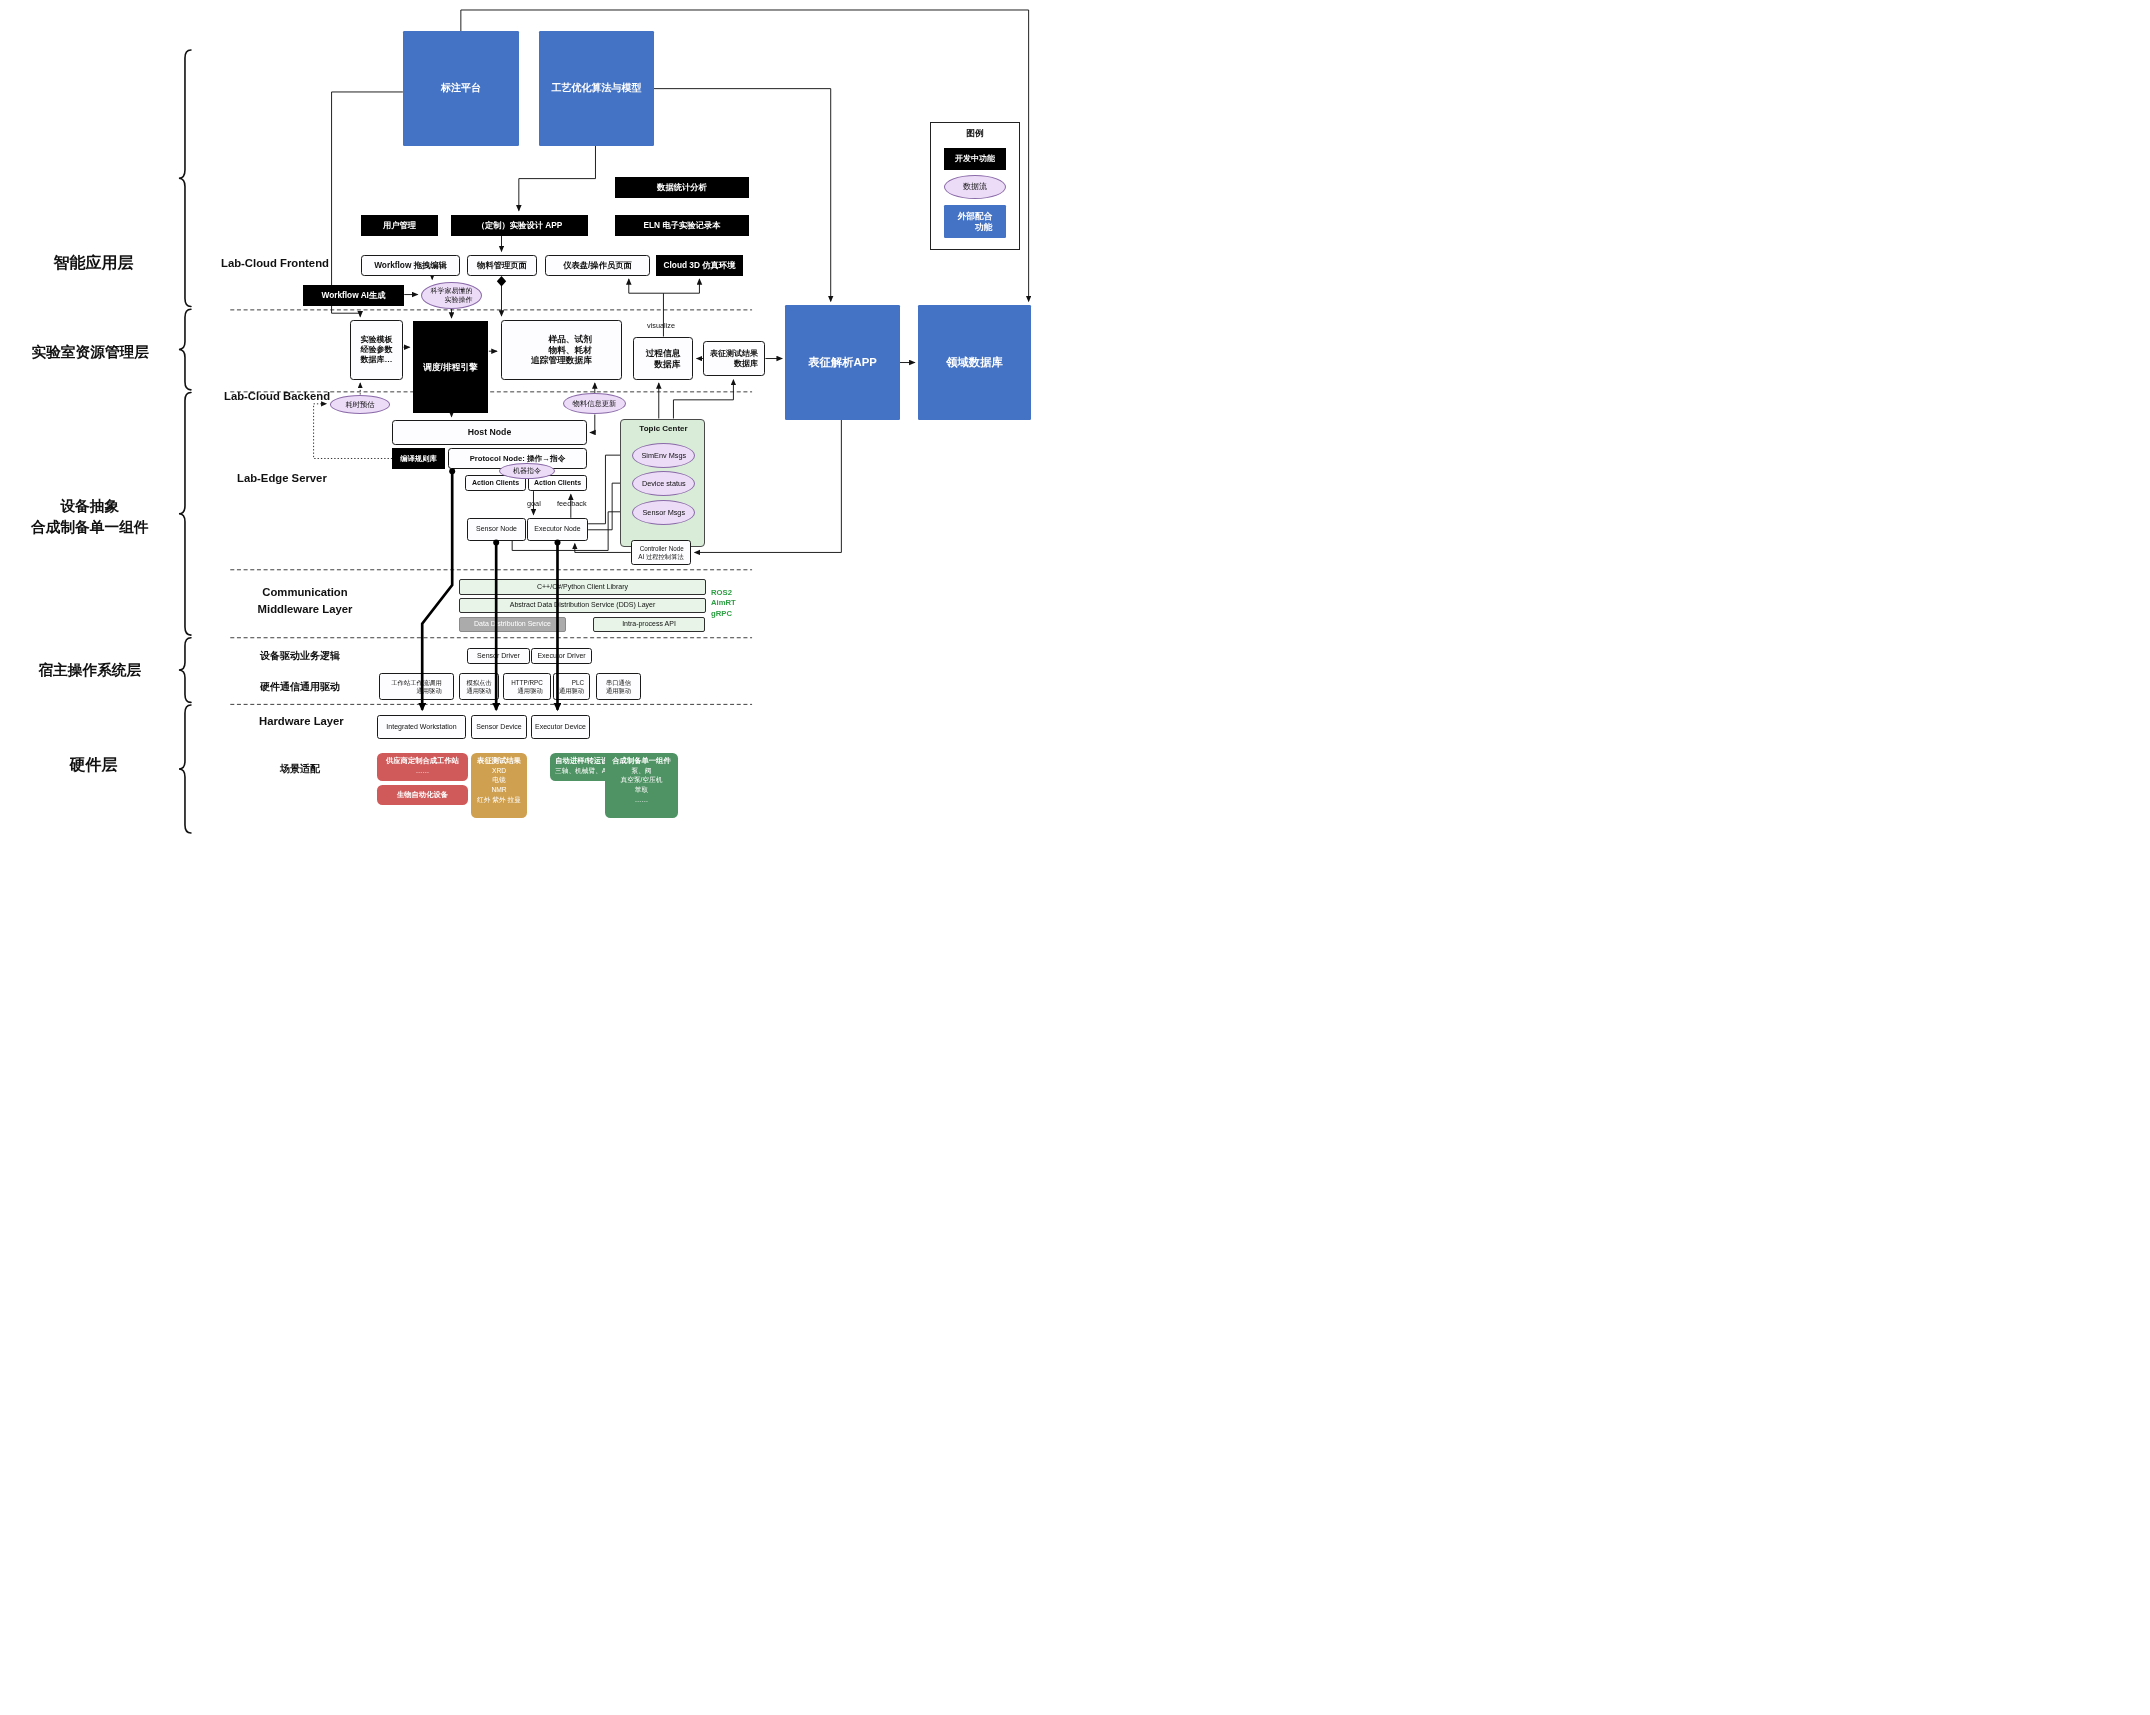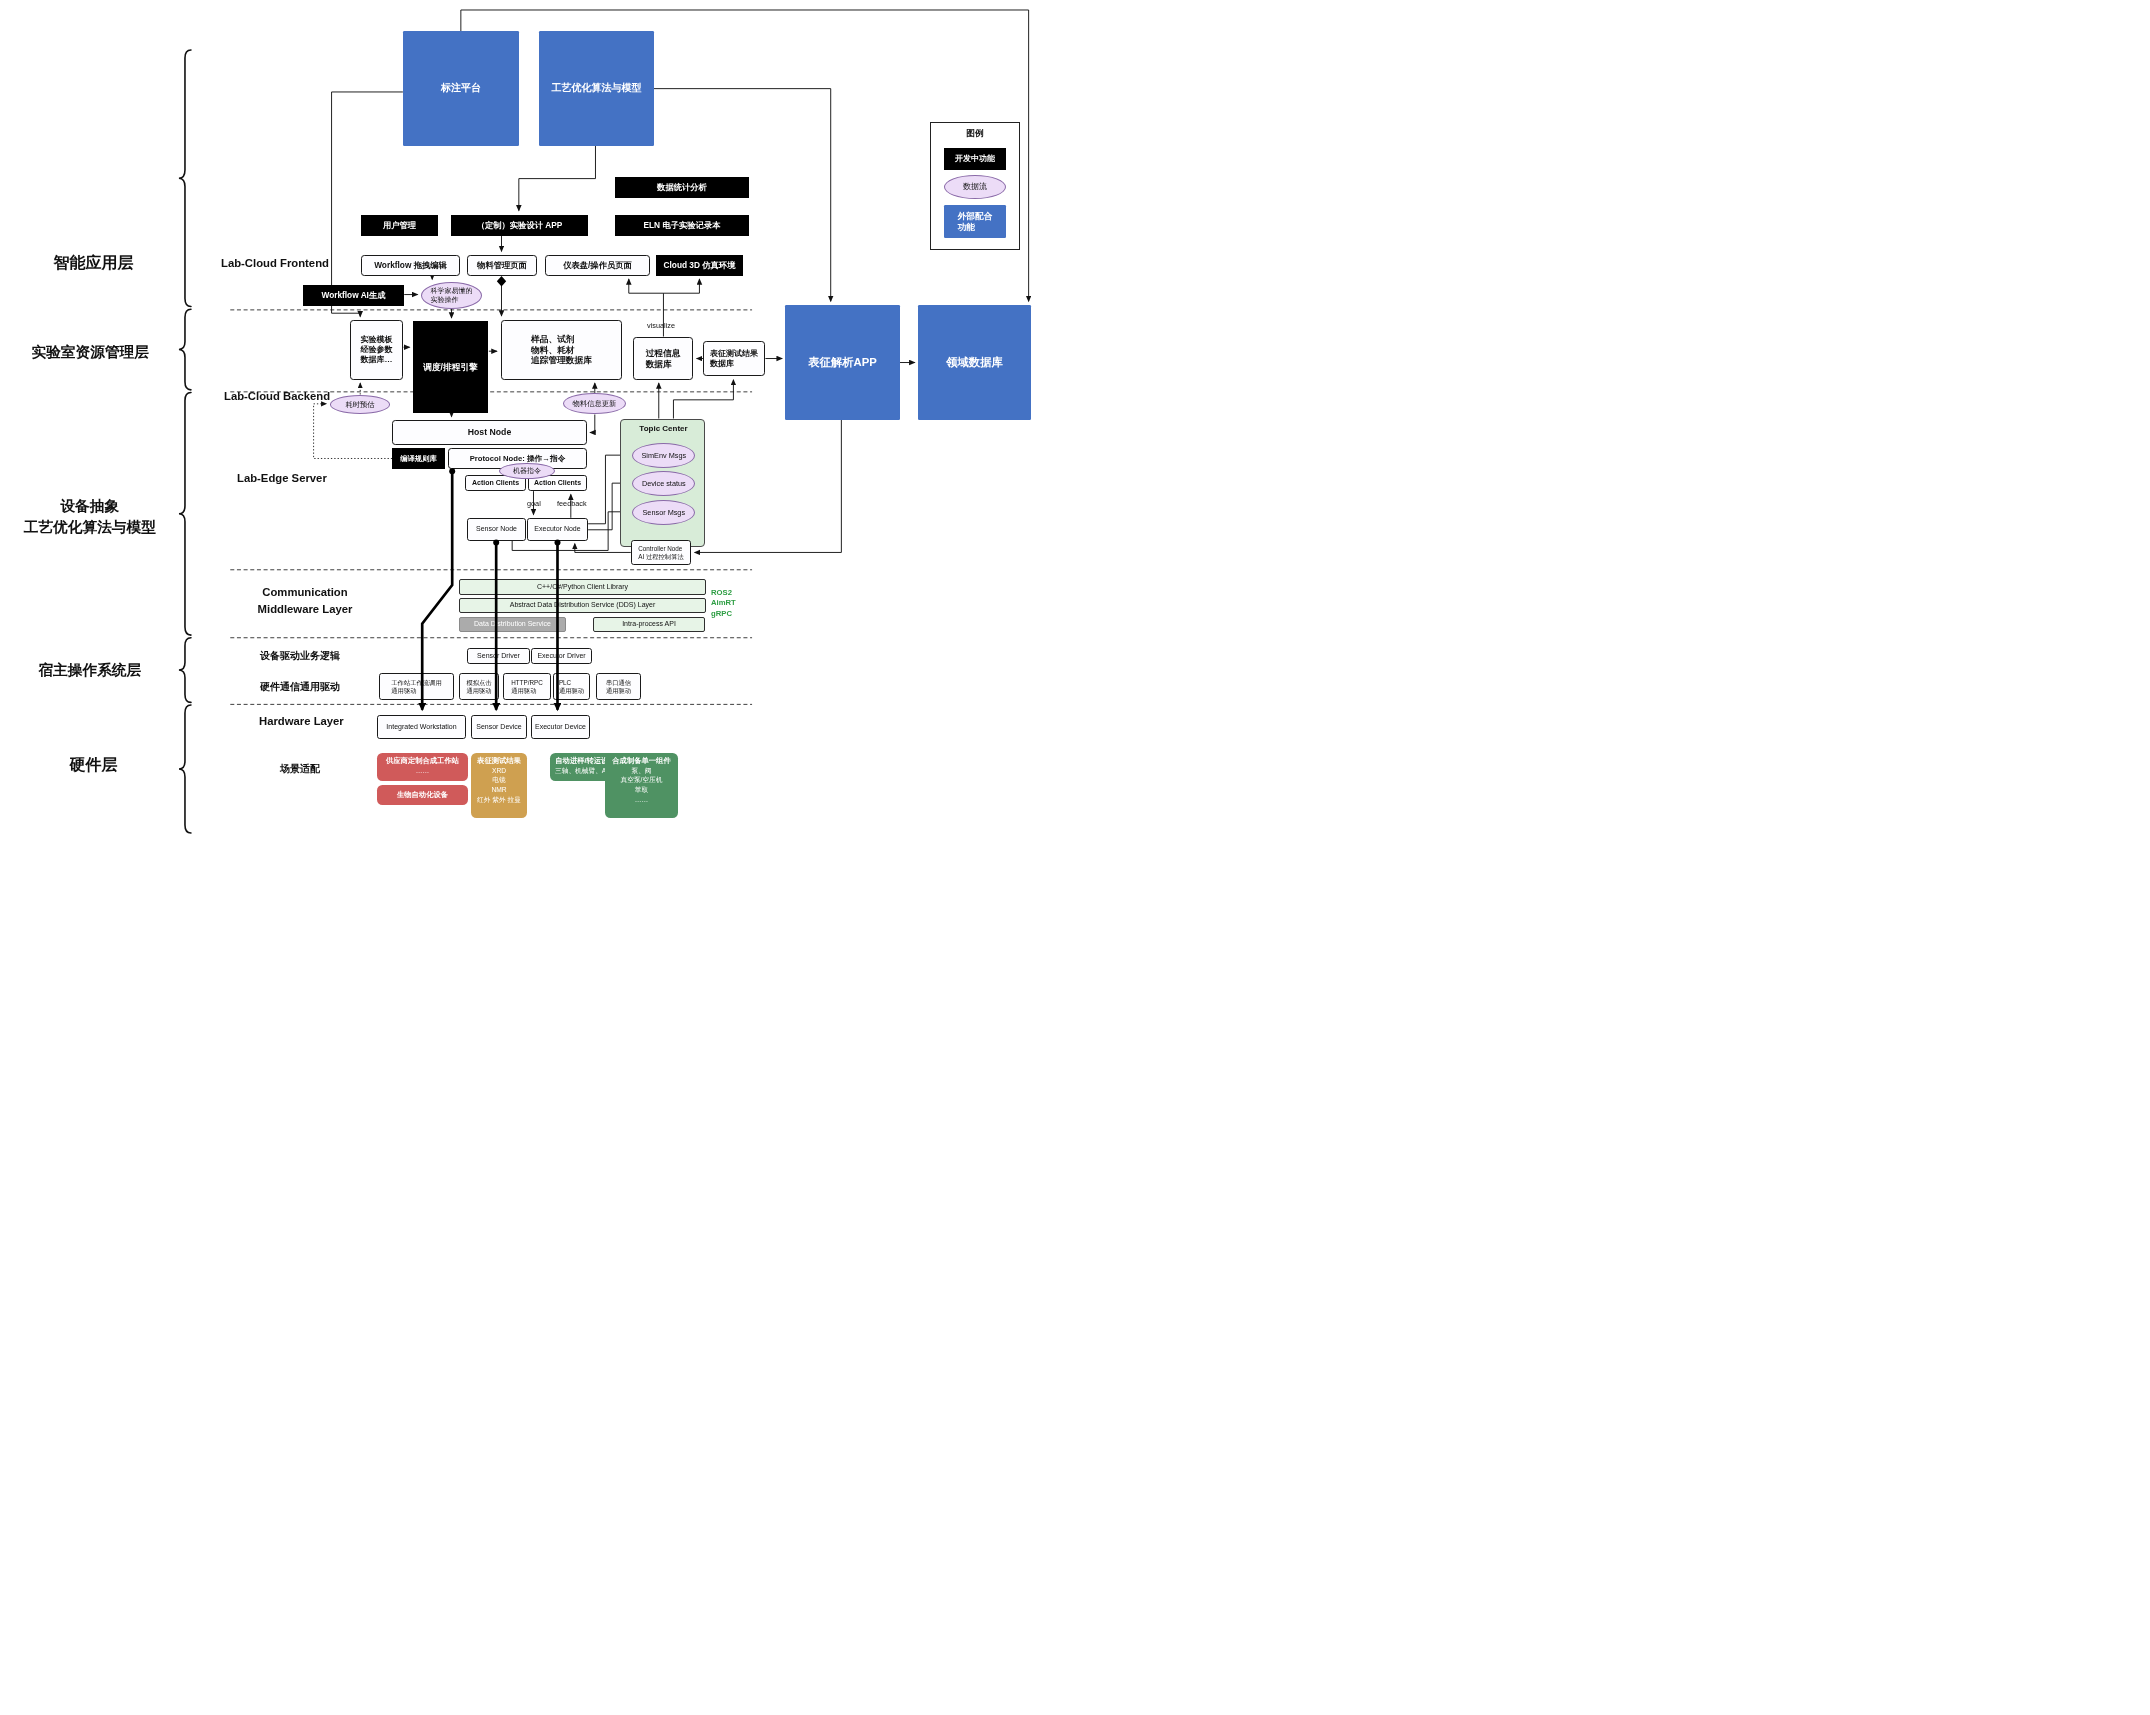--- a/index.html
+++ b/index.html
@@ -1,19 +1,19 @@
 <!DOCTYPE html>
 <html style="font-size:10.7px"><head>
 <meta charset="utf-8">
 <style>
   html,body{margin:0;padding:0;background:#ffffff;font-family:"Liberation Sans","DejaVu Sans",sans-serif;}
   #canvas{position:relative;width:1047px;height:841px;background:#fff;overflow:hidden;}
   .abs{position:absolute;box-sizing:border-box;}
   .box{position:absolute;box-sizing:border-box;display:flex;align-items:center;justify-content:center;
-       text-align:left;border:1px solid #1a1a1a;background:#fdfdff;color:#111;border-radius:3.3px;
+       text-align:right;border:1px solid #1a1a1a;background:#fdfdff;color:#111;border-radius:3.3px;
        line-height:1.25;padding:0.7px 1.3px;z-index:2;}
   .black{background:#000;color:#fff;border:none;border-radius:0;}
   .blue{background:#4472c4;color:#fff;border:none;border-radius:1.3px;}
   .ellipse{border-radius:50%;background:#ecdcf7;border:0.9px solid #8a6aa8;z-index:4;}
   .gpanel{background:#d8ecd8;border:0.9px solid #4a4a4a;border-radius:4px;z-index:2;}
   .gbox{background:#e7f4e7;border:0.8px solid #2f2f2f;border-radius:2px;}
   .gray{background:#ababab;color:#fff;border:0.8px solid #8a8a8a;border-radius:2px;}
   .scenebox{position:absolute;box-sizing:border-box;display:flex;flex-direction:column;align-items:center;
        justify-content:flex-start;text-align:center;color:#fff;border-radius:5.3px;padding:2.7px 1.3px;z-index:2;}
   .red{background:#d05a5a;} .tan{background:#cfa050;} .gdev{background:#4f9263;}
@@ -93,21 +93,21 @@
   <div class="abs" style="left:930px;top:122px;width:90px;height:128px;border:1px solid #222;background:#fff;z-index:2;"></div>
   <div class="lbl bold" style="left:930px;top:128px;width:90px;text-align:center;font-size:8.7px;">图例</div>
   <div class="box black bold" style="left:944px;top:148px;width:62px;height:22px;font-size:8px;">开发中功能</div>
   <div class="box ellipse" style="left:944px;top:175px;width:62px;height:24px;font-size:8px;">数据流</div>
   <div class="box blue bold pre" style="left:944px;top:205px;width:62px;height:33px;font-size:8.7px;">外部配合
 功能</div>
 
   <div class="lbl bold" style="left:20px;top:253px;width:147px;text-align:center;font-size:16px;">智能应用层</div>
   <div class="lbl bold" style="left:6.7px;top:343px;width:167px;text-align:center;font-size:14.7px;">实验室资源管理层</div>
   <div class="lbl bold pre" style="left:3.3px;top:496px;width:173px;text-align:center;font-size:14.7px;line-height:1.4;">设备抽象
-工艺优化算法与模型</div>
+合成制备单一组件</div>
   <div class="lbl bold" style="left:13.3px;top:661px;width:153px;text-align:center;font-size:14.7px;">宿主操作系统层</div>
   <div class="lbl bold" style="left:20px;top:755px;width:147px;text-align:center;font-size:16px;">硬件层</div>
 
   <div class="lbl bold" style="left:221px;top:257px;font-size:11.3px;">Lab-Cloud Frontend</div>
   <div class="lbl bold" style="left:224px;top:347px;font-size:11.3px;margin-top:43px;">Lab-Cloud Backend</div>
   <div class="lbl bold" style="left:237px;top:472px;font-size:11.3px;">Lab-Edge Server</div>
   <div class="lbl bold pre" style="left:245px;top:584px;width:120px;text-align:center;font-size:11.3px;line-height:1.5;">Communication
 Middleware Layer</div>
   <div class="lbl bold" style="left:260px;top:649px;font-size:10px;">设备驱动业务逻辑</div>
   <div class="lbl bold" style="left:260px;top:680px;font-size:10px;">硬件通信通用驱动</div>

